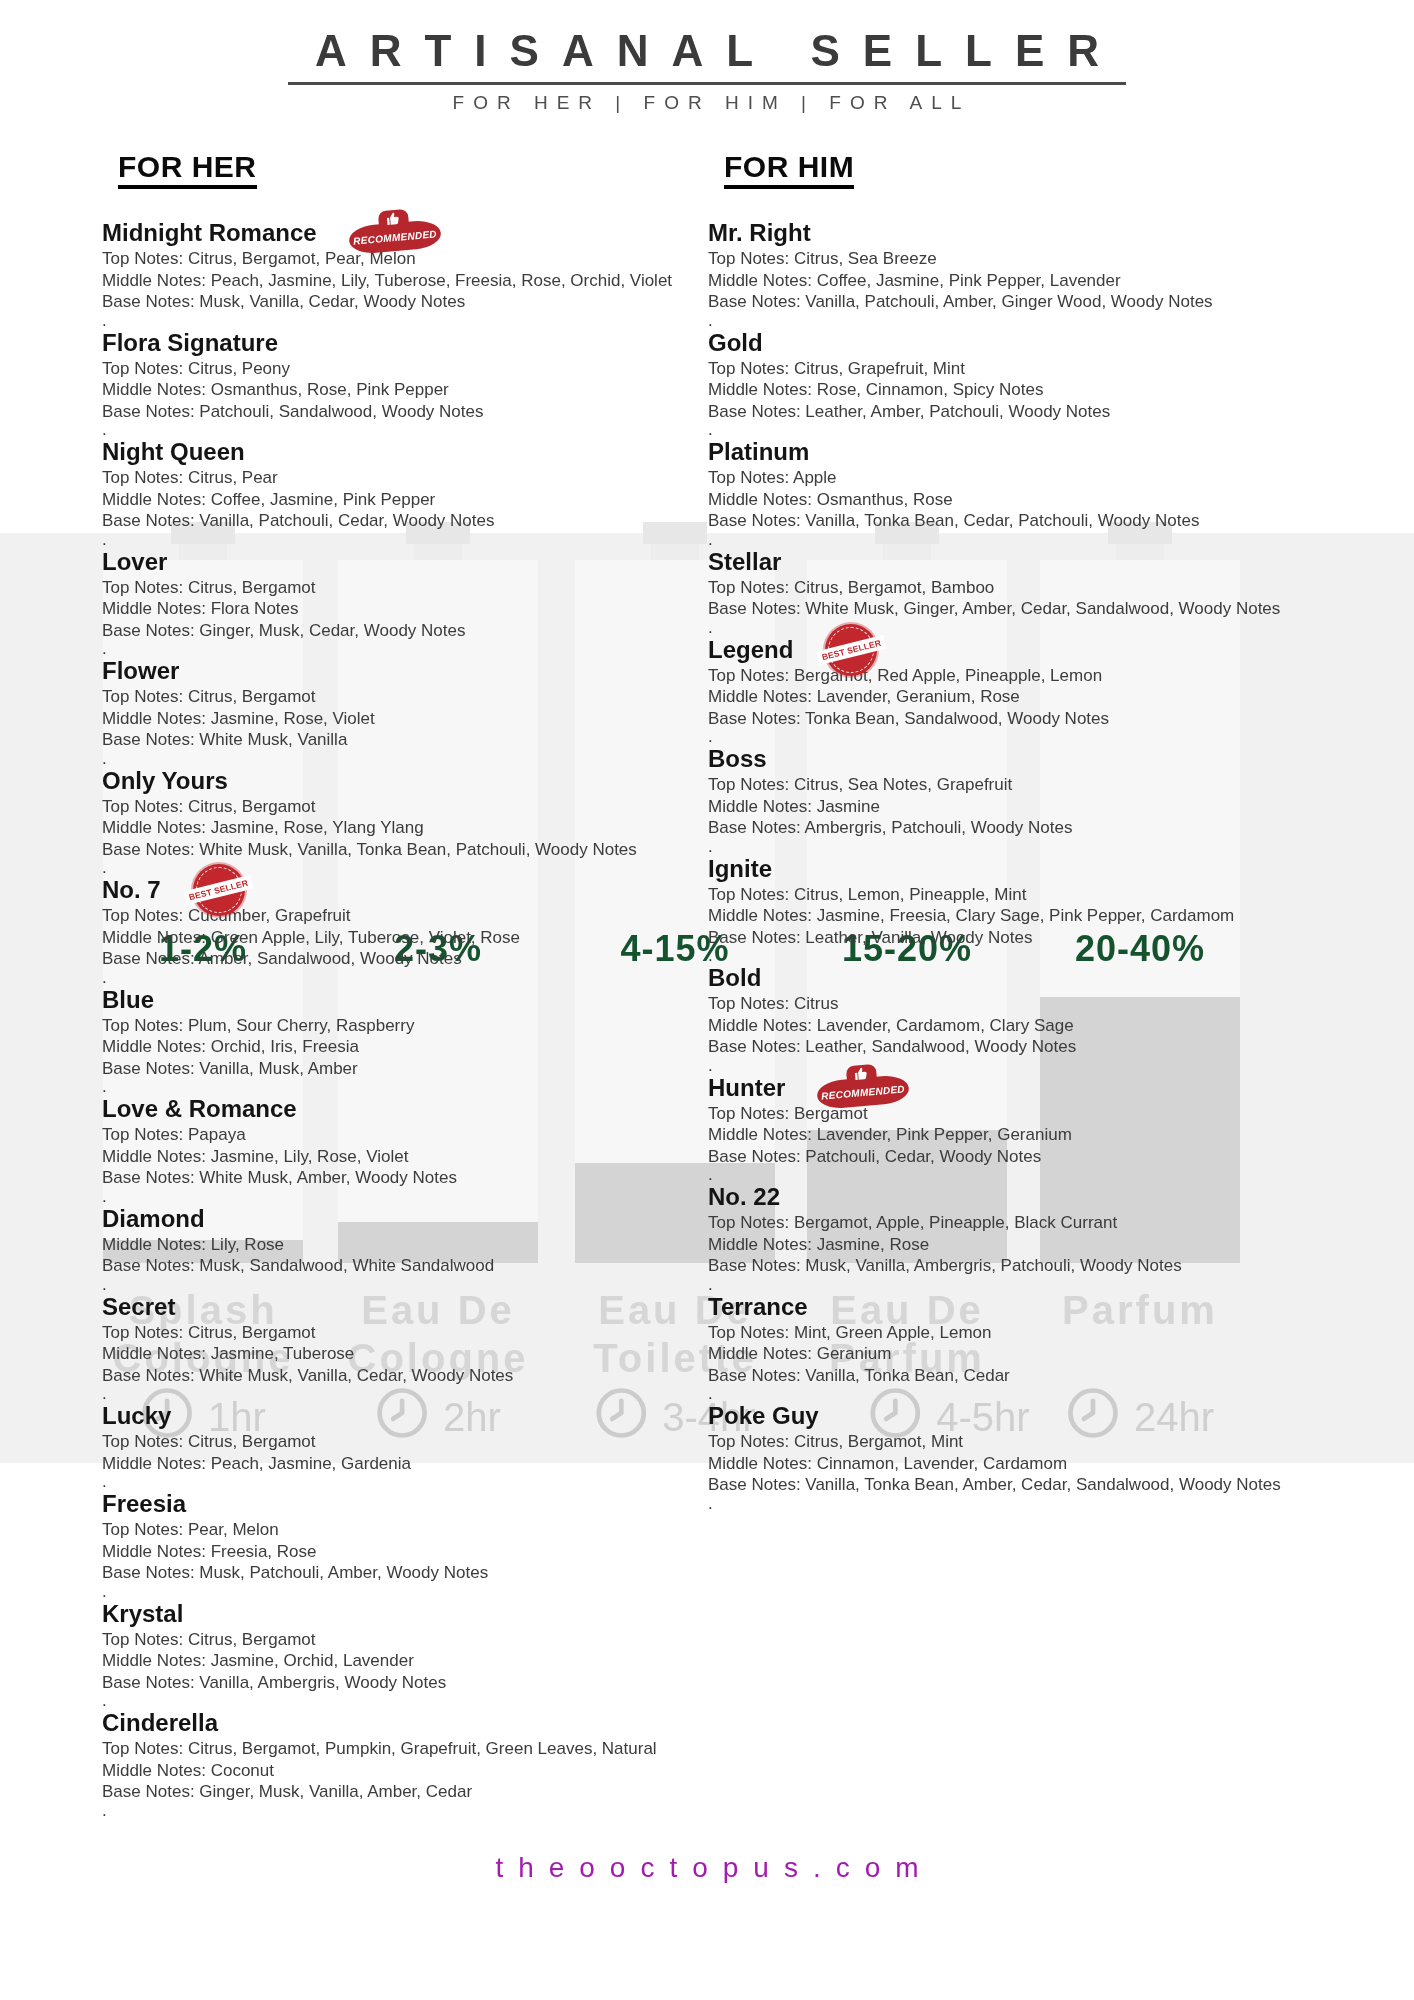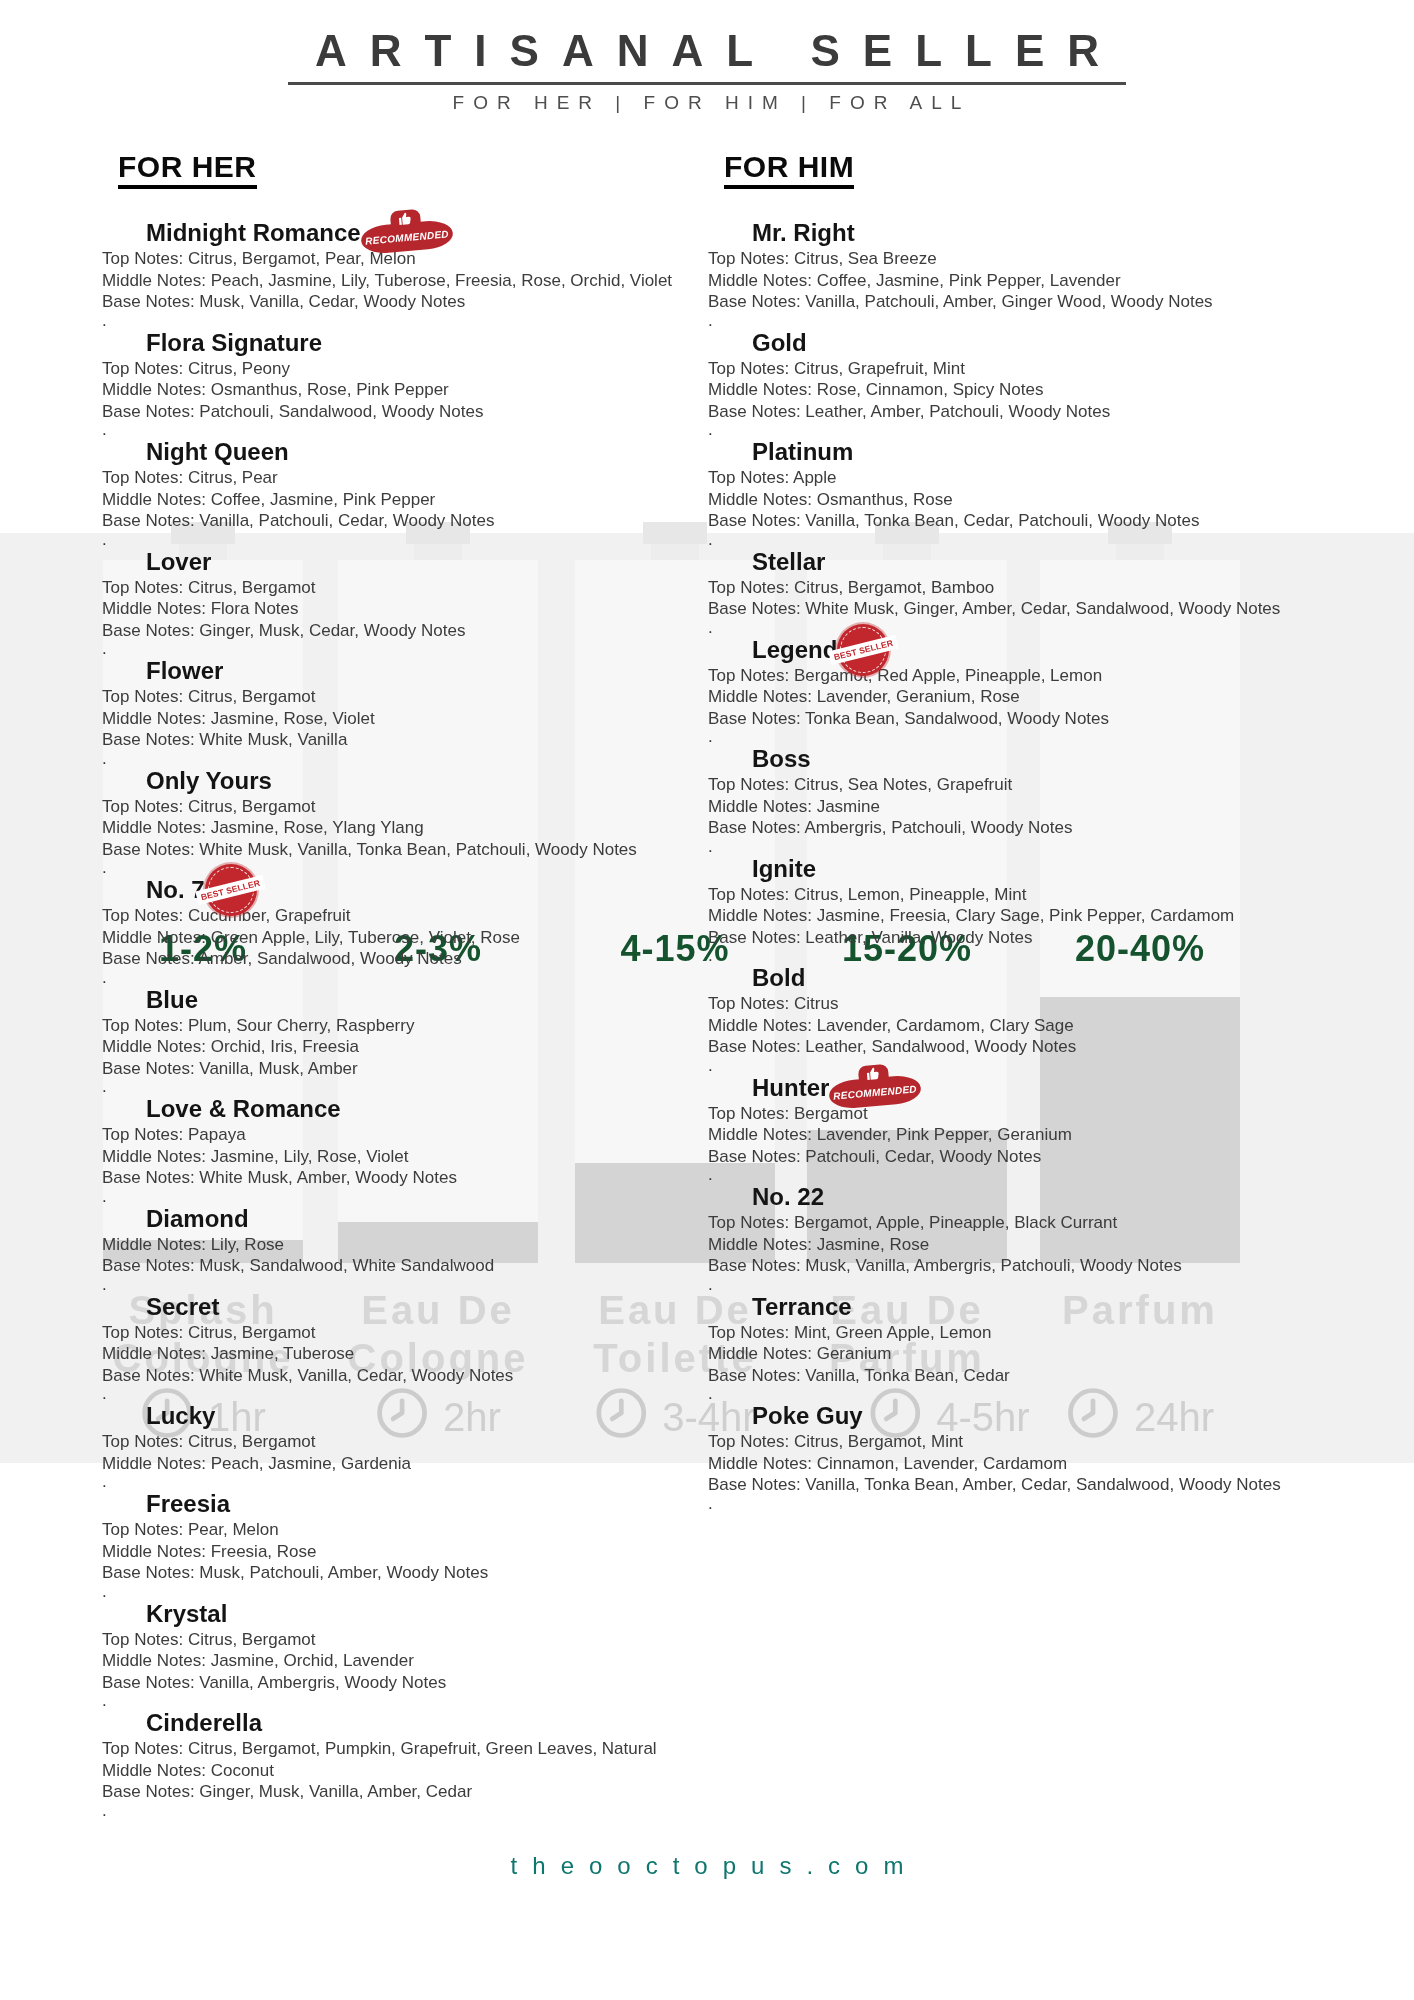--- a/index.html
+++ b/index.html
@@ -41,21 +41,21 @@
   .brand-subtitle { margin-top:7px; font-size:19px; color:#4e4e4e; letter-spacing:9px; text-indent:9px; }
   .col { position:absolute; top:150px; width:606px; }
   .col-her { left:102px; }
   .col-him { left:708px; }
   .section-heading {
     display:inline-block; font-size:30px; font-weight:800; color:#0b0b0b;
     line-height:34px; letter-spacing:0.5px;
     border-bottom:4px solid #000; padding-bottom:1px; margin-bottom:29px;margin-left:16px;
   }
   .perfume { }
-  .perfume-title-row { display:flex; align-items:center; gap:0; height:30px;margin-left:44px; }
+  .perfume-title-row { display:flex; align-items:center; gap:32px; height:30px; }
   .perfume-name { font-size:24px; font-weight:700; color:#141414; line-height:30px; white-space:nowrap; }
   .note-line { font-size:17px; line-height:21.5px; color:#3c3c3c; white-space:nowrap; }
   .dot-sep { font-size:17px; line-height:15px; color:#333; }
   
   .badge-rec {
     position:relative; flex:none; width:92px; height:28px; margin-top:8px;
     background:#b5272d; border-radius:48% / 85%;
     display:inline-flex; align-items:center; justify-content:center;
     transform:rotate(-5deg);
   }
@@ -78,21 +78,21 @@
   .badge-best::before {
     content:""; position:absolute; inset:3px; border-radius:50%;
     border:1.5px dashed rgba(255,255,255,0.9);
   }
   .badge-best-band {
     position:relative; background:#fff; color:#c1272d;
     font-size:8.5px; font-weight:700; letter-spacing:0.2px; white-space:nowrap;
     padding:2px 4px; transform:rotate(-14deg);
   }
   footer.site { position:absolute; top:1852px; left:0; right:0; text-align:center; }
-  .site-text { font-size:24px; color:#0f766e; letter-spacing:15px; text-indent:15px;text-align:center; }
+  .site-text { font-size:28px; color:#a21caf; letter-spacing:15px; text-indent:15px;text-align:center; }
 </style>
 </head>
 <body>
 
 <div class="page">
 
   <div class="wm-layer" id="wm-layer">
     <div class="wm-band"></div>
   <div class="wm-bottle-cap" style="left: 171px; top: 522px; width: 64px; height: 22px;"></div>
       <div class="wm-bottle-neck" style="left: 179px; top: 544px; width: 48px; height: 18px;"></div>

